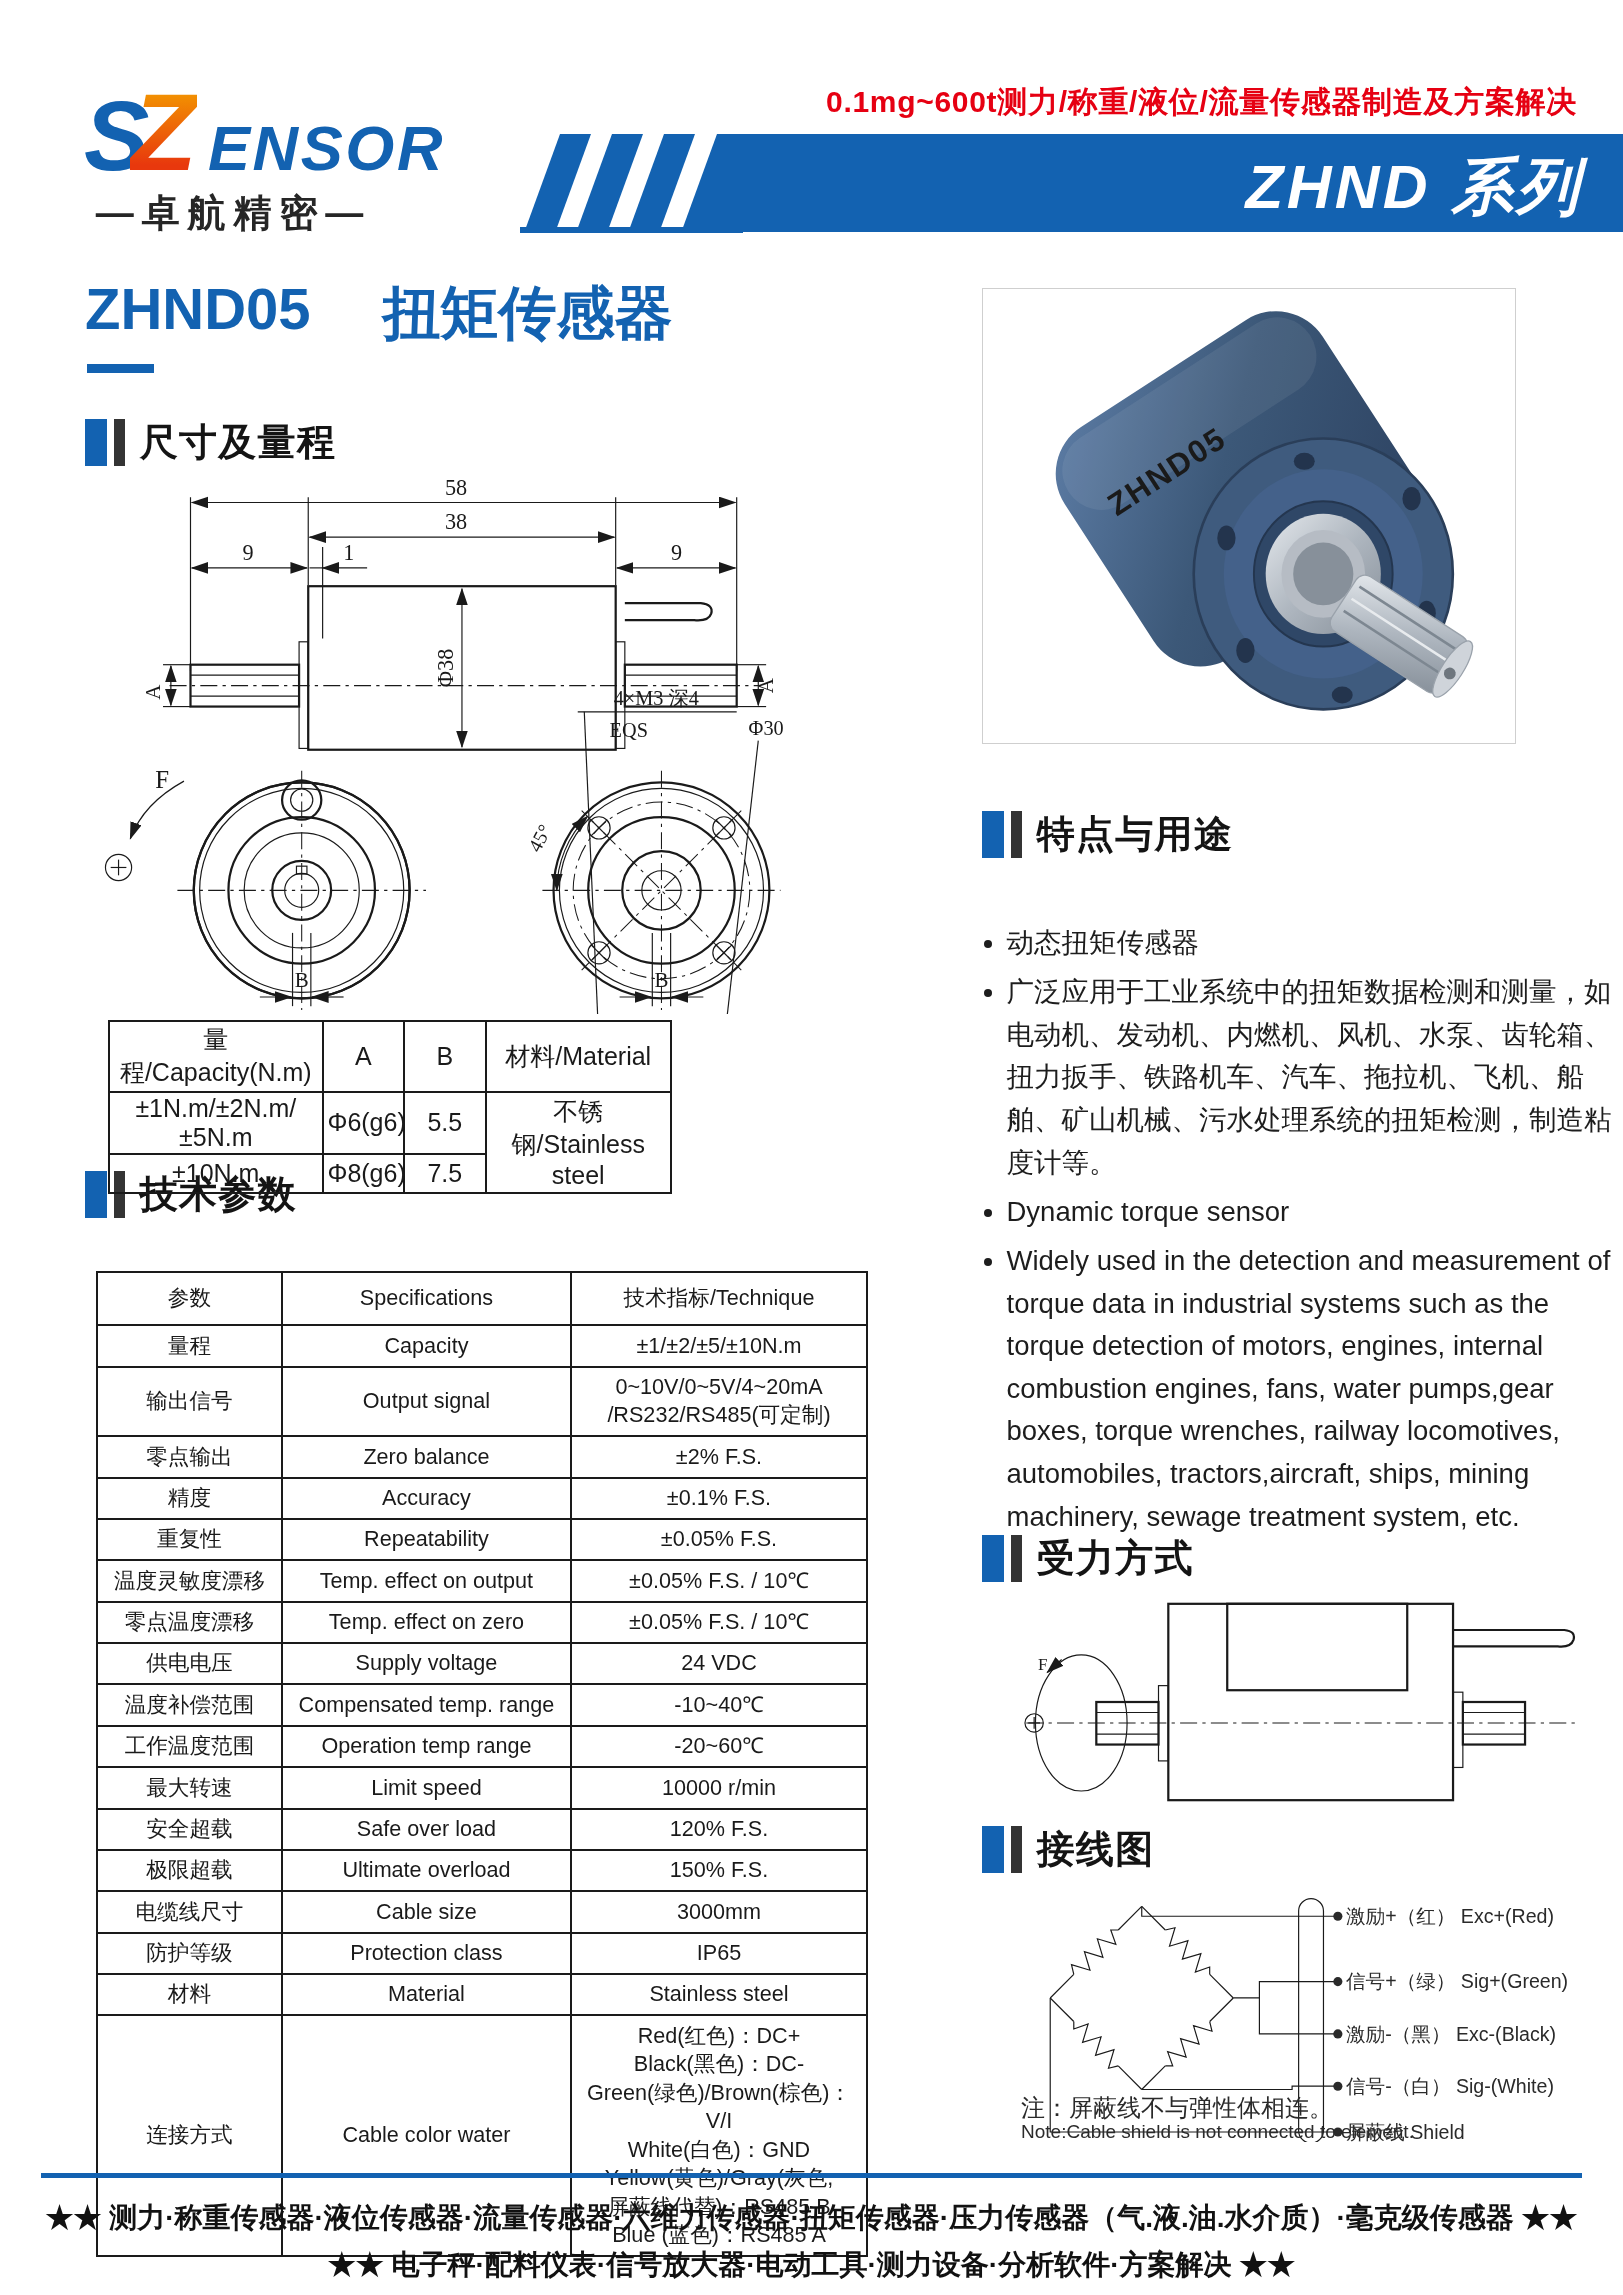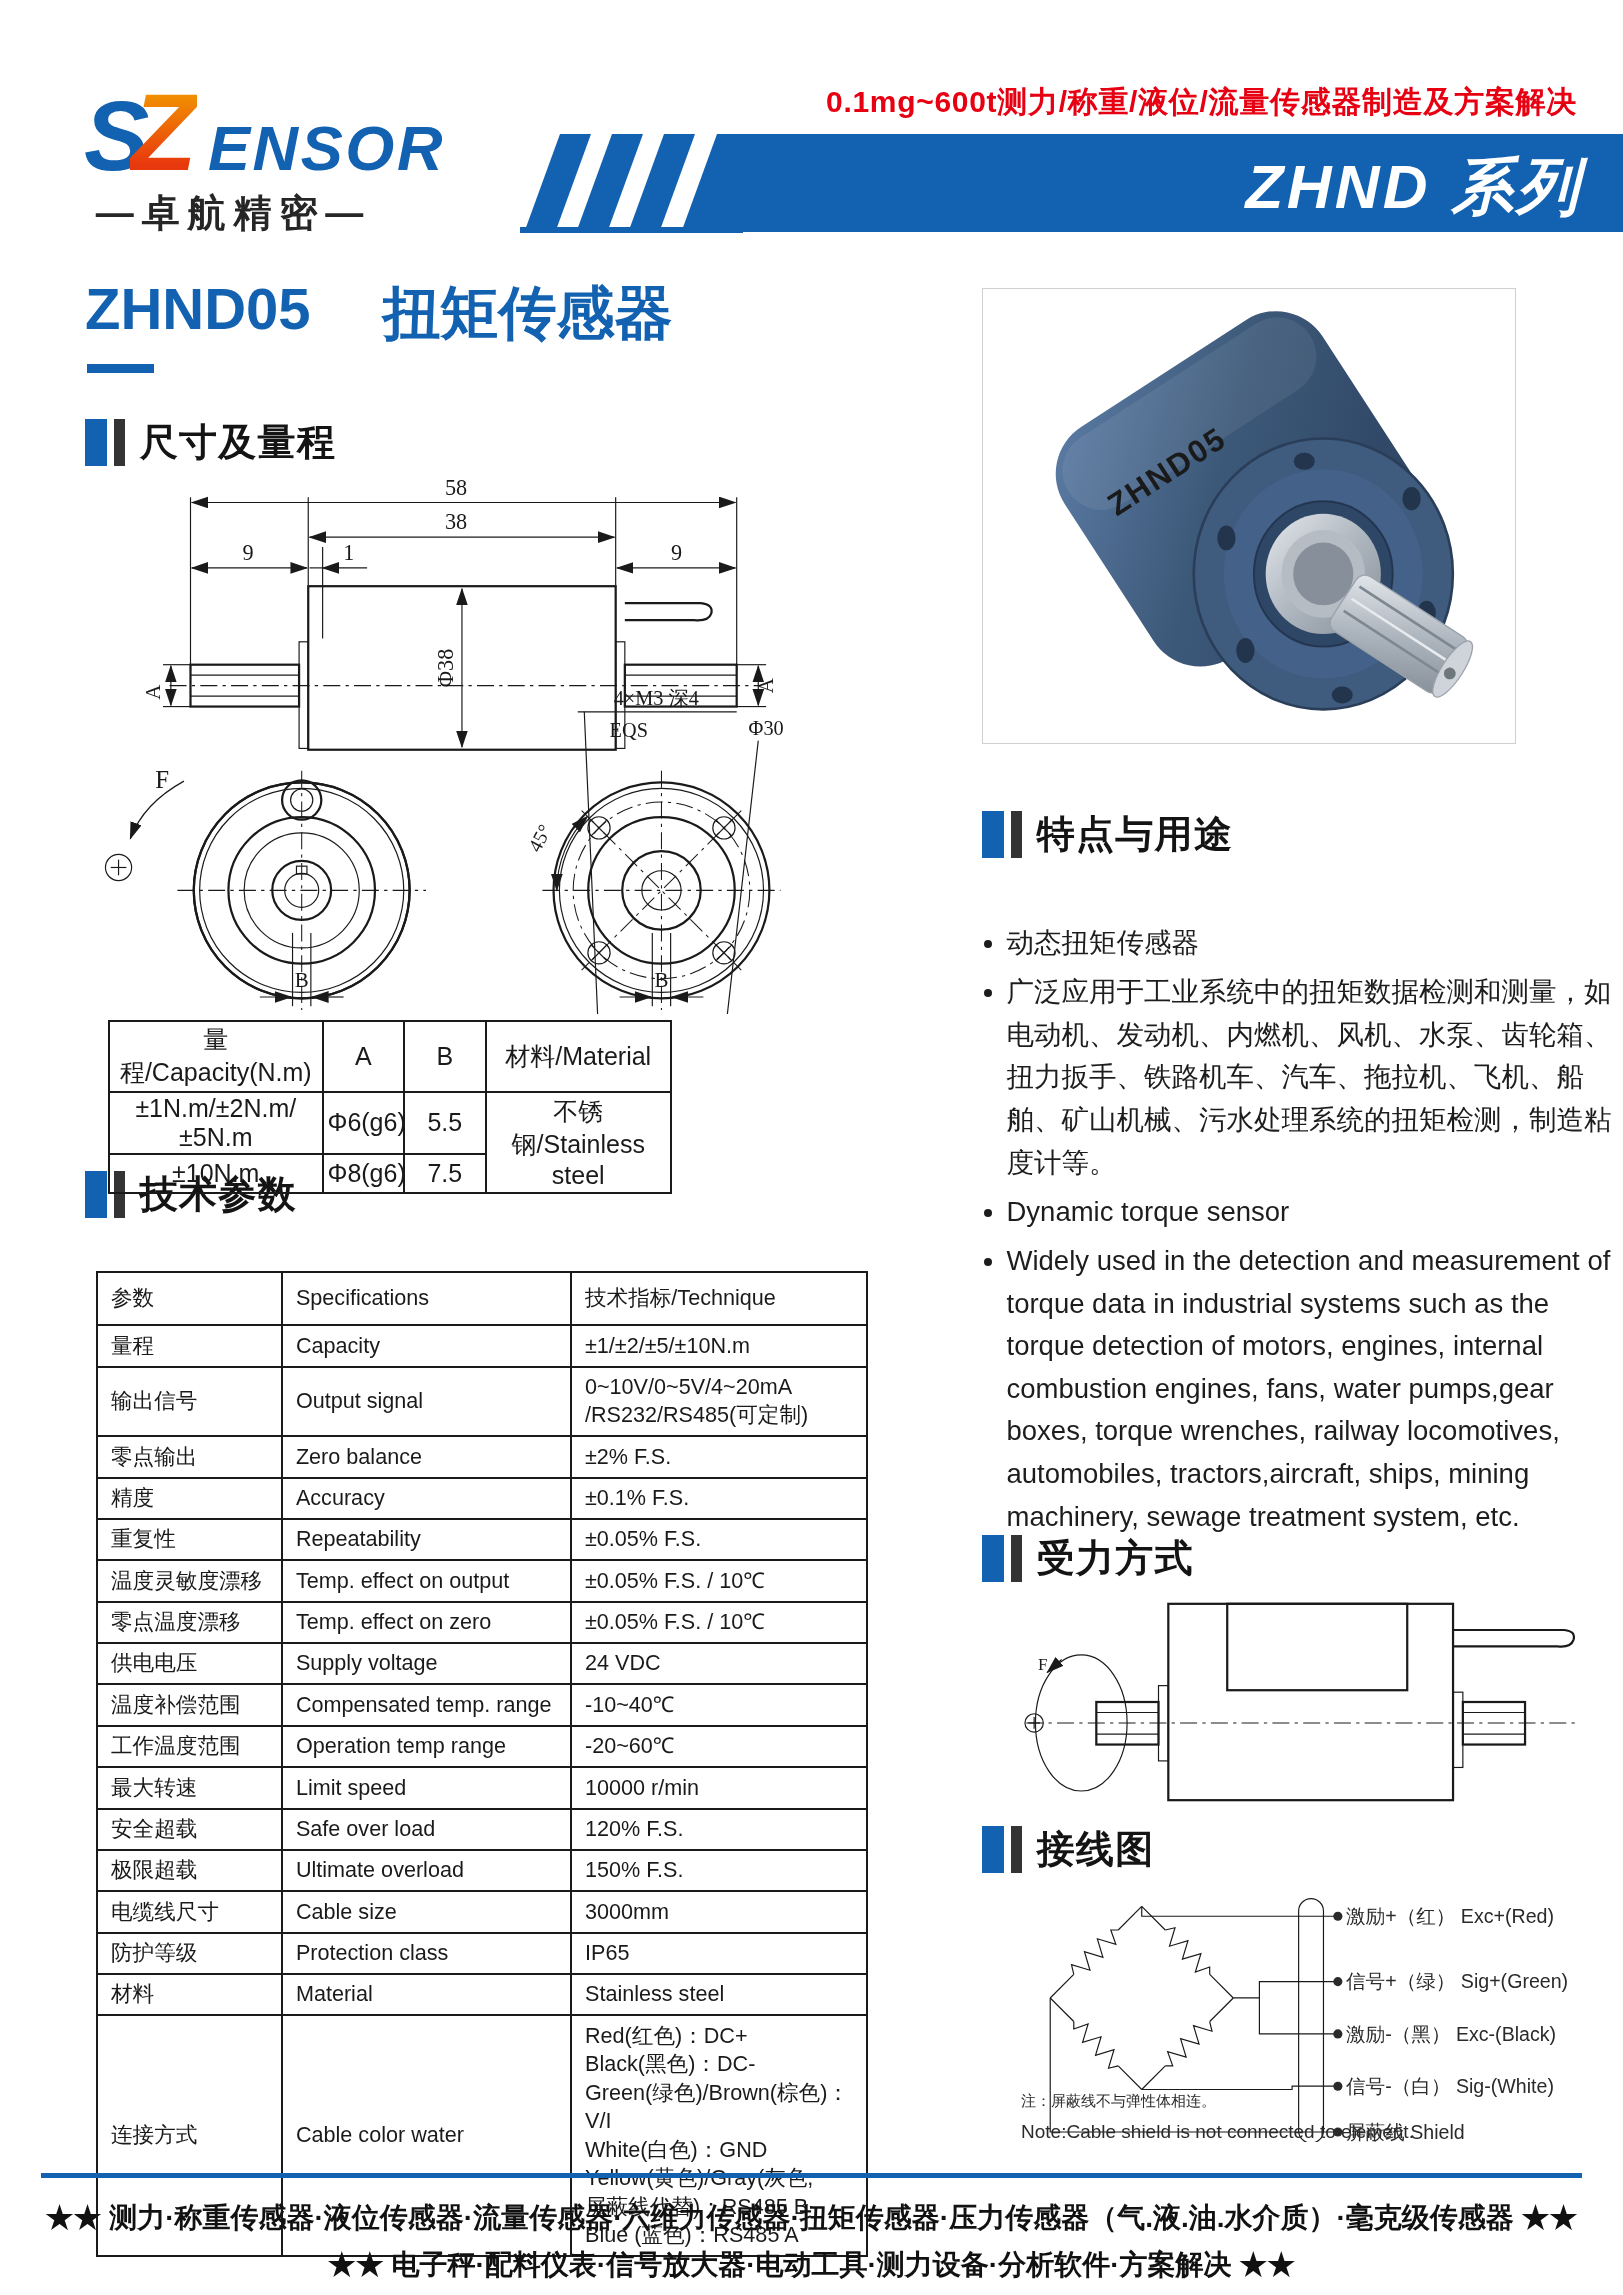--- a/index.html
+++ b/index.html
@@ -50,32 +50,32 @@
   .cap-table-wrap{left:108px;top:1020px;width:564px;}
   table.cap{border-collapse:collapse;width:100%;table-layout:fixed;}
   table.cap th,table.cap td{border:2px solid #1a1a1a;text-align:center;vertical-align:middle;
        font-size:25px;font-weight:400;height:34px;padding:1.3px 3.9px;}
   table.cap th{font-weight:400;}
 
   
   .spec-table-wrap{left:96px;top:1271px;width:772px;}
   table.spec{border-collapse:collapse;width:100%;table-layout:fixed;}
   table.spec th,table.spec td{border:2px solid #1a1a1a;font-size:21.6px;font-weight:400;
-       padding:5.2px 13px;vertical-align:middle;text-align:left;white-space:pre-line;line-height:1.32;}
+       padding:5.2px 13px;vertical-align:middle;text-align:center;white-space:pre-line;line-height:1.32;}
   table.spec th{height:41px;}
   table.spec td{height:29px;}
   table.spec .c0{width:23%;} table.spec .c1{width:38%;} table.spec .c2{width:39%;}
 
   
   .photo-frame{left:982px;top:288px;width:532px;height:454px;background:#ffffff;border:1.3px solid #cfcfcf;}
   .features-list{left:979px;top:922px;width:622px;margin:0;padding-left:27.5px;}
   .features-list li{font-size:27.5px;line-height:1.55;color:#1d1d1d;margin-bottom:6.5px;}
   .wiring-wrap{left:1011px;top:1867px;width:602px;height:275px;}
   .wlabel{position:absolute;left:335px;font-size:19.6px;color:#2a2a2a;white-space:nowrap;}
-  .wiring-note{left:1021px;width:589px;font-size:15px;color:#2a2a2a;}
+  .wiring-note{left:1021px;width:589px;font-size:24px;color:#2a2a2a;}
   .note-zh{top:2092px;} .note-en{top:2121px;font-size:19px;}
 
   
   .footer-line{left:41px;right:41px;top:2173px;height:4.6px;background:#1362b1;}
   .footer-text{left:0;right:0;text-align:center;font-size:28px;font-weight:900;color:#111111;}
   .f1{top:2199px;} .f2{top:2246px;}
 </style>
 </head>
 <body>
 

